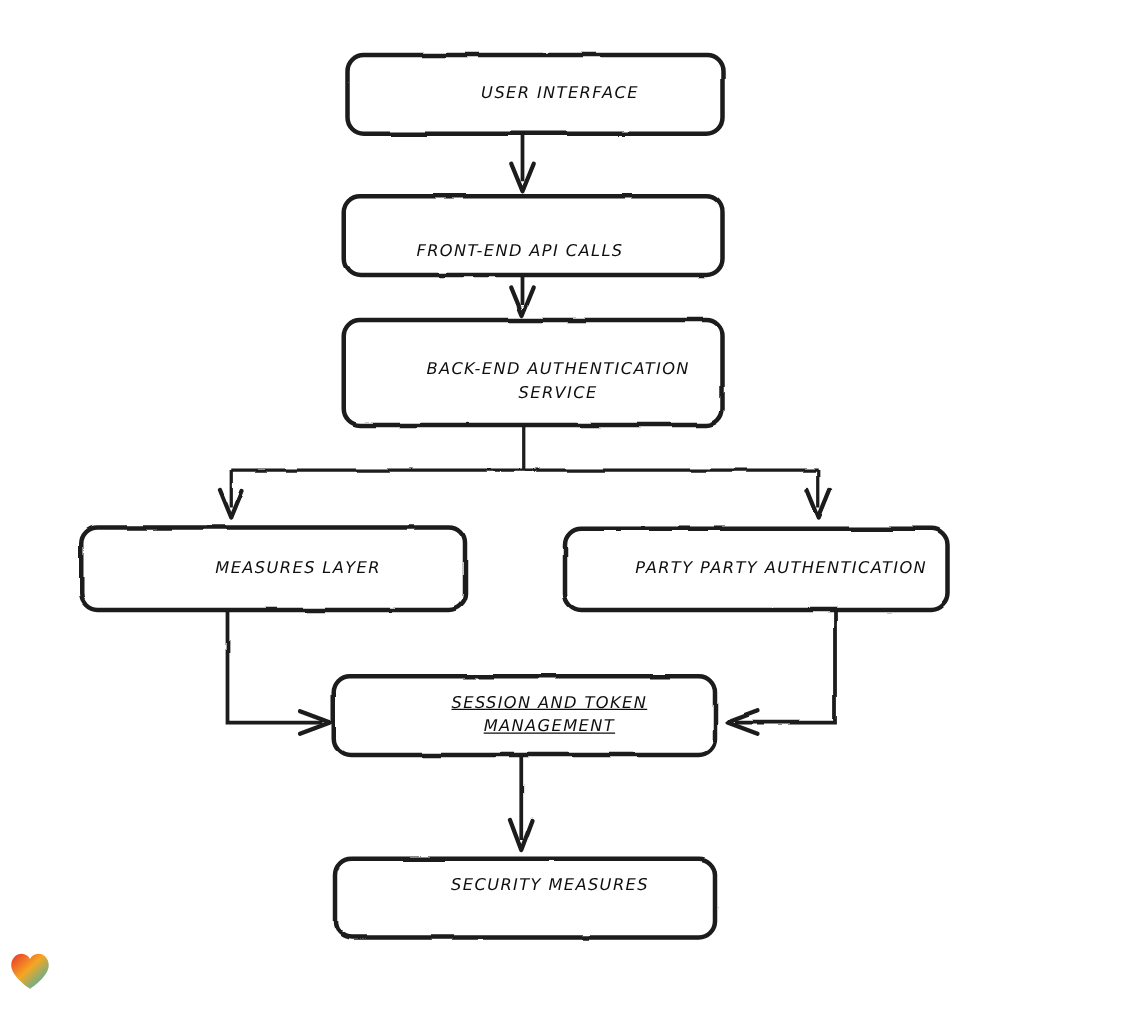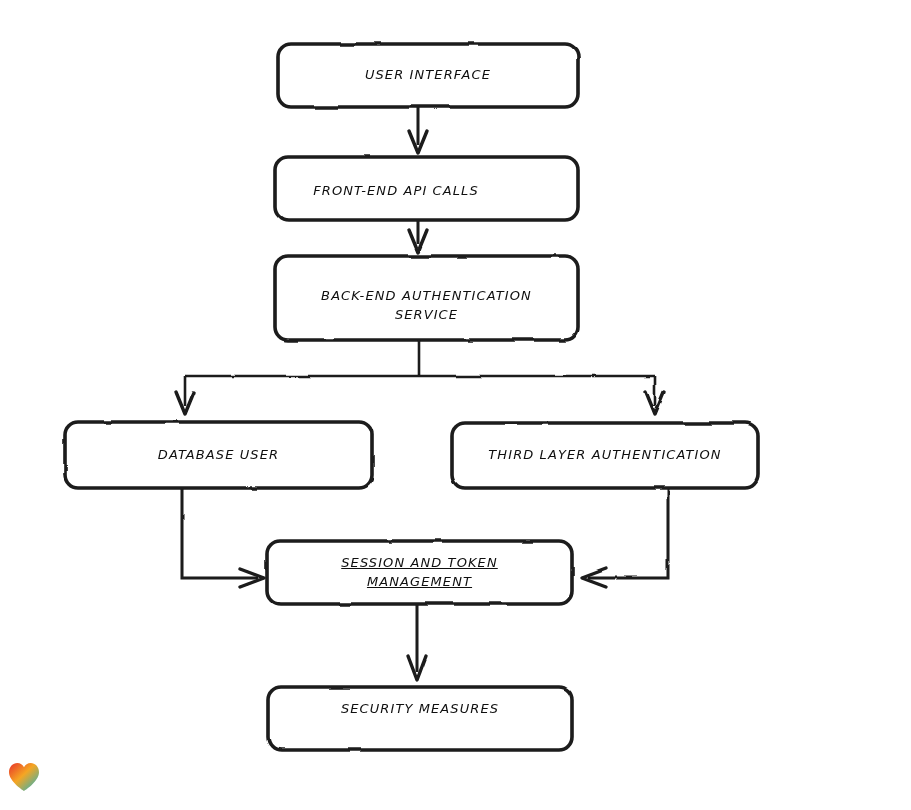--- a/index.html
+++ b/index.html
@@ -28,20 +28,21 @@
     text-align: center;
     color: #0f0f0f;
     font-family: "DejaVu Sans", sans-serif;
     font-size: 13px;
     letter-spacing: 1.1px;
     line-height: 1.45;
     font-weight: 400;
     font-style: italic;
     pointer-events: none;
     white-space: pre-line;
+    margin-left: 20px;
   }
   .heart-wrap {
     position: absolute;
     left: 8px;
     top: 762px;
     width: 34px;
     height: 32px;
   }
 </style>
 </head>
@@ -120,28 +121,28 @@
 
     <g>
       <path d="M417,604 L417,672" fill="none" stroke="#1a1a1a" stroke-width="3"></path>
       <path d="M408,656 L417,680 L426,656" fill="none" stroke="#1a1a1a" stroke-width="3.4" stroke-linecap="round" stroke-linejoin="round"></path>
     </g>
   </g>
 </svg>
 
 <div class="node-text" style="left:278px; top:44px; width:300px; height:63px;">USER INTERFACE</div>
 
-<div class="node-text" style="left:275px; top:160px; width:242px; height:63px;">FRONT-END API CALLS</div>
+<div class="node-text" style="left:275px; top:171px; width:242px; height:63px;">FRONT-END API CALLS</div>
 
 <div class="node-text" style="left:275px; top:256px; width:303px; height:100px;">BACK-END AUTHENTICATION
 SERVICE</div>
 
-<div class="node-text" style="left:65px; top:422px; width:307px; height:66px;">DATABASE USER</div>
+<div class="node-text" style="left:65px; top:422px; width:307px; height:66px;">MEASURES LAYER</div>
 
-<div class="node-text" style="left:452px; top:423px; width:306px; height:65px;">THIRD LAYER AUTHENTICATION</div>
+<div class="node-text" style="left:452px; top:423px; width:306px; height:65px;">PARTY PARTY AUTHENTICATION</div>
 
 <div class="node-text" style="left:267px; top:541px; width:305px; height:63px;text-decoration:underline;">SESSION AND TOKEN
 MANAGEMENT</div>
 
 <div class="node-text" style="left:268px; top:687px; width:304px; height:45px;">SECURITY MEASURES</div>
 
 <div class="heart-wrap">
   <svg viewBox="0 0 32 30" width="32" height="30" xmlns="http://www.w3.org/2000/svg">
     <path d="M16 29 C16 29 1 19.5 1 10.2 C1 4.8 4.9 1 9.3 1 C12.3 1 14.8 2.7 16 5.2 C17.2 2.7 19.7 1 22.7 1 C27.1 1 31 4.8 31 10.2 C31 19.5 16 29 16 29 Z" fill="url(#heartGrad2)"></path>
   </svg>

